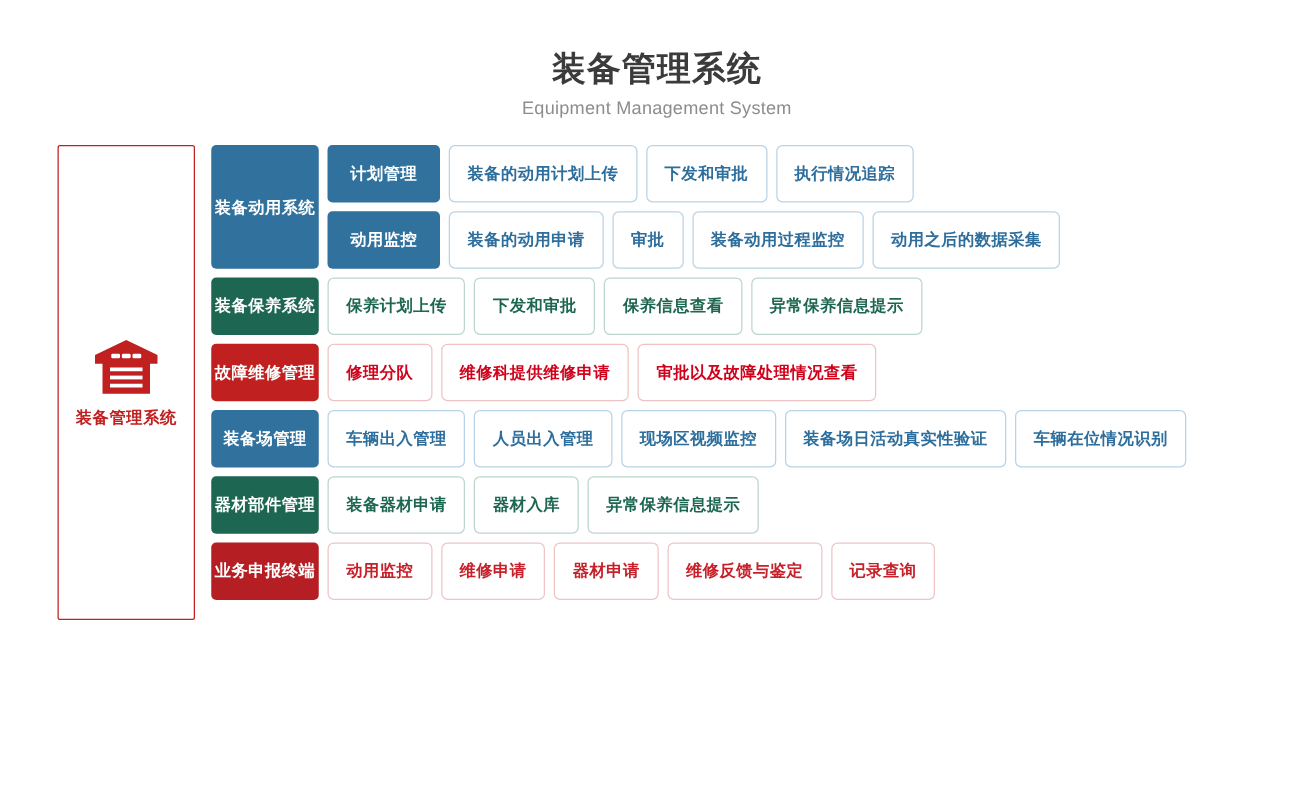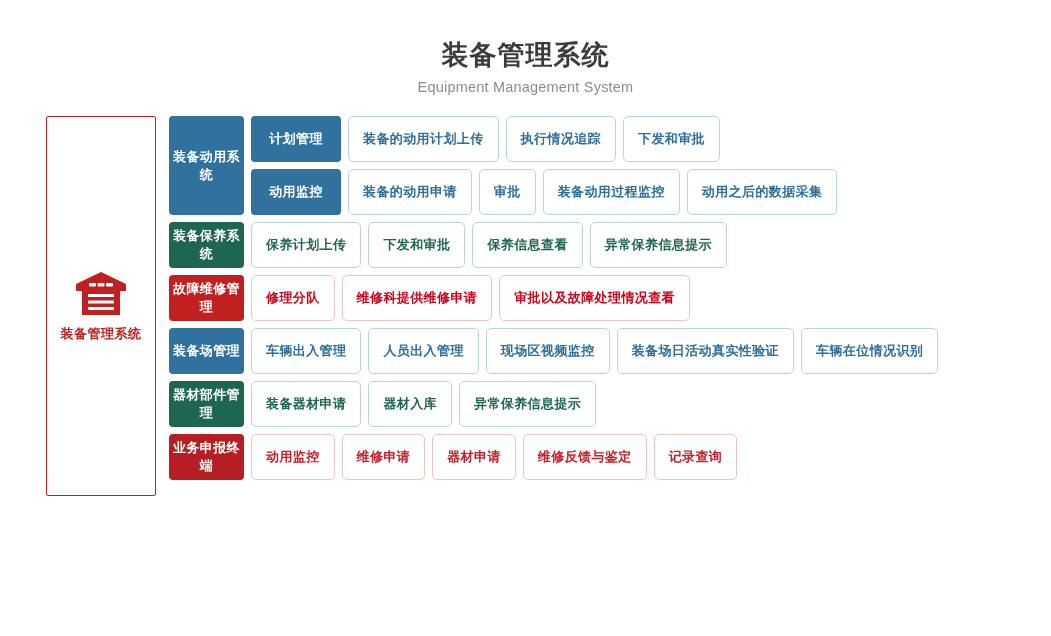--- a/index.html
+++ b/index.html
@@ -79,21 +79,21 @@
     margin-left: 13px;
     display: flex;
     flex-direction: column;
   }
   .row {
     display: flex;
     align-items: stretch;
     margin-bottom: 7px;
   }
   .cat {
-    width: 75px;
+    width: 86px;
     flex: none;
     border-radius: 4px;
     color: #ffffff;
     font-size: 13px;
     font-weight: bold;
     display: flex;
     align-items: center;
     justify-content: center;
     text-align: center;
     letter-spacing: 0.4px;
@@ -181,22 +181,22 @@
     <div class="root-label">装备管理系统</div>
   </div>
 
   <div class="rows">
       <div class="row">
         <div class="cat c-blue">装备动用系统</div>
         <div class="groups">
           <div class="subrow">
             <div class="subcat c-blue">计划管理</div>
             <div class="leaf l-blue">装备的动用计划上传</div>
+            <div class="leaf l-blue">下发和审批</div>
             <div class="leaf l-blue">执行情况追踪</div>
-            <div class="leaf l-blue">下发和审批</div>
           </div>
           <div class="subrow">
             <div class="subcat c-blue">动用监控</div>
             <div class="leaf l-blue">装备的动用申请</div>
             <div class="leaf l-blue">审批</div>
             <div class="leaf l-blue">装备动用过程监控</div>
             <div class="leaf l-blue">动用之后的数据采集</div>
           </div>
         </div>
       </div>

